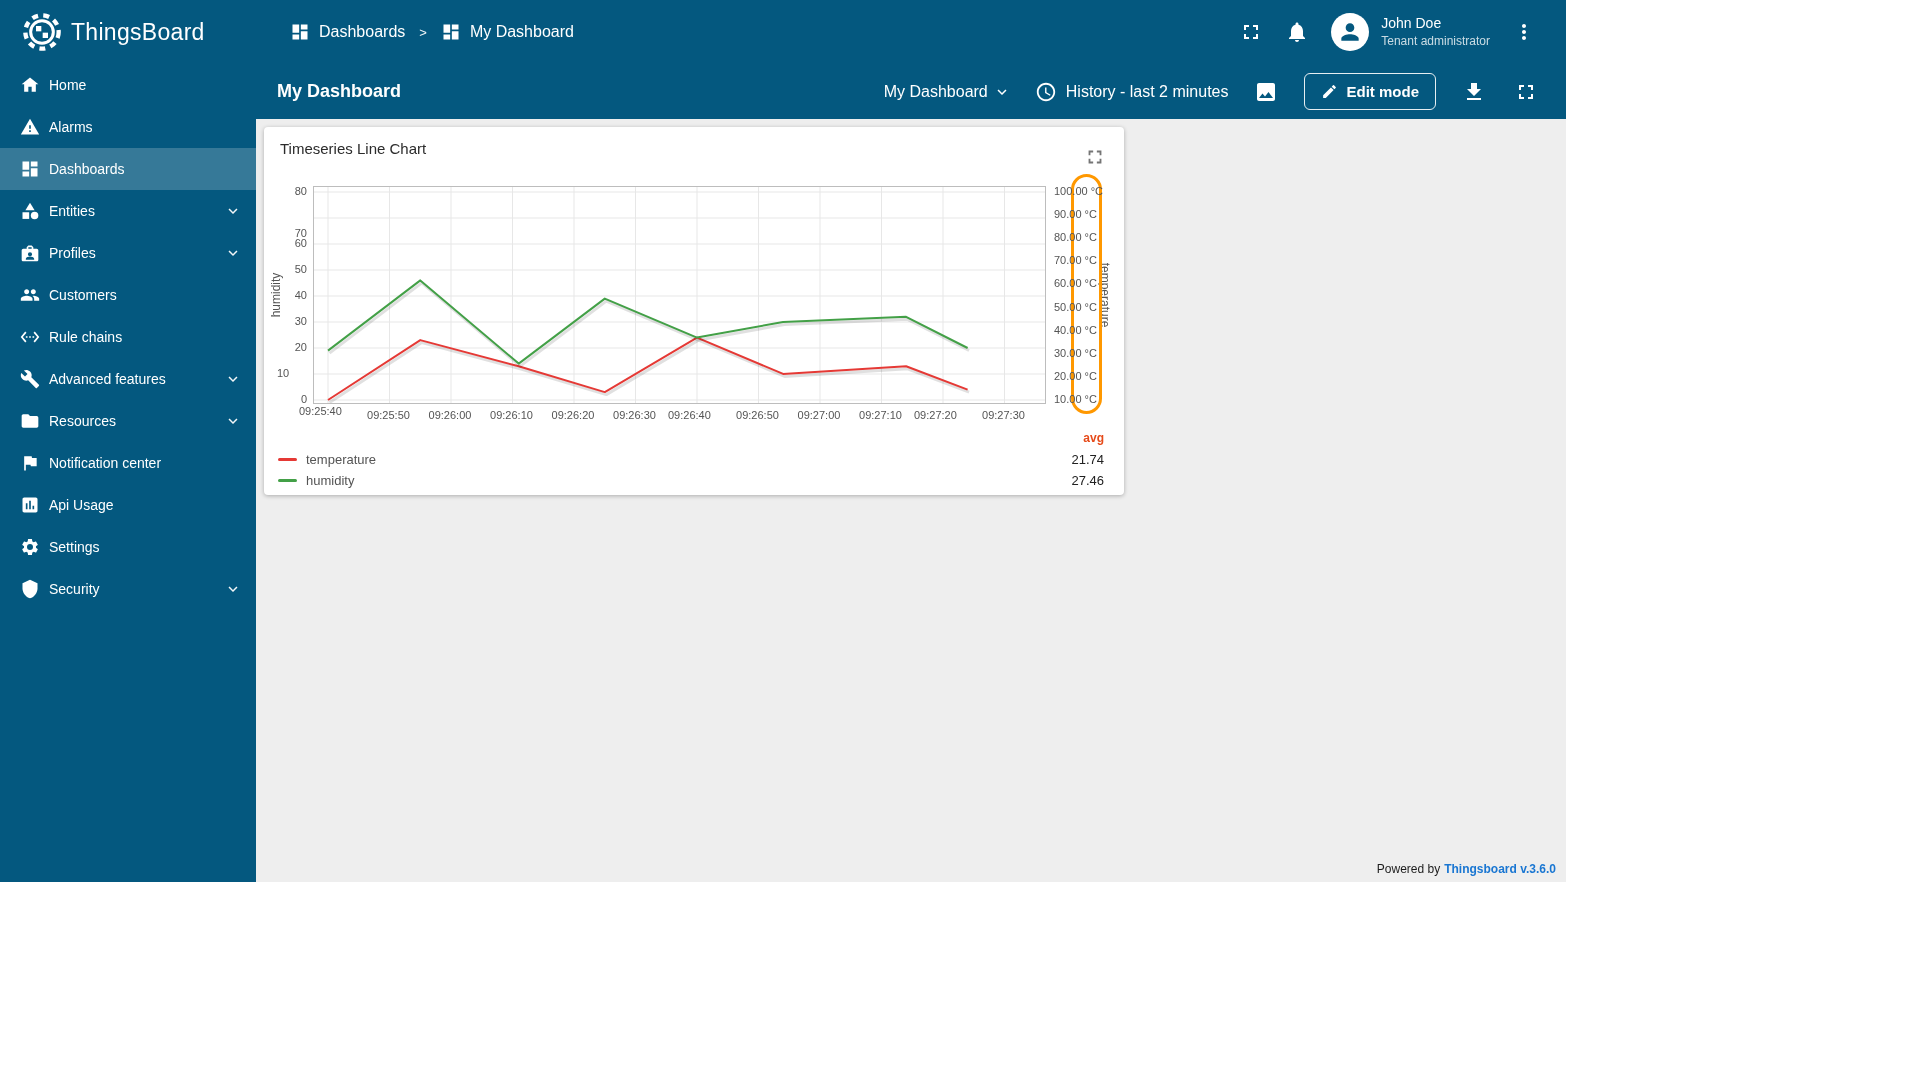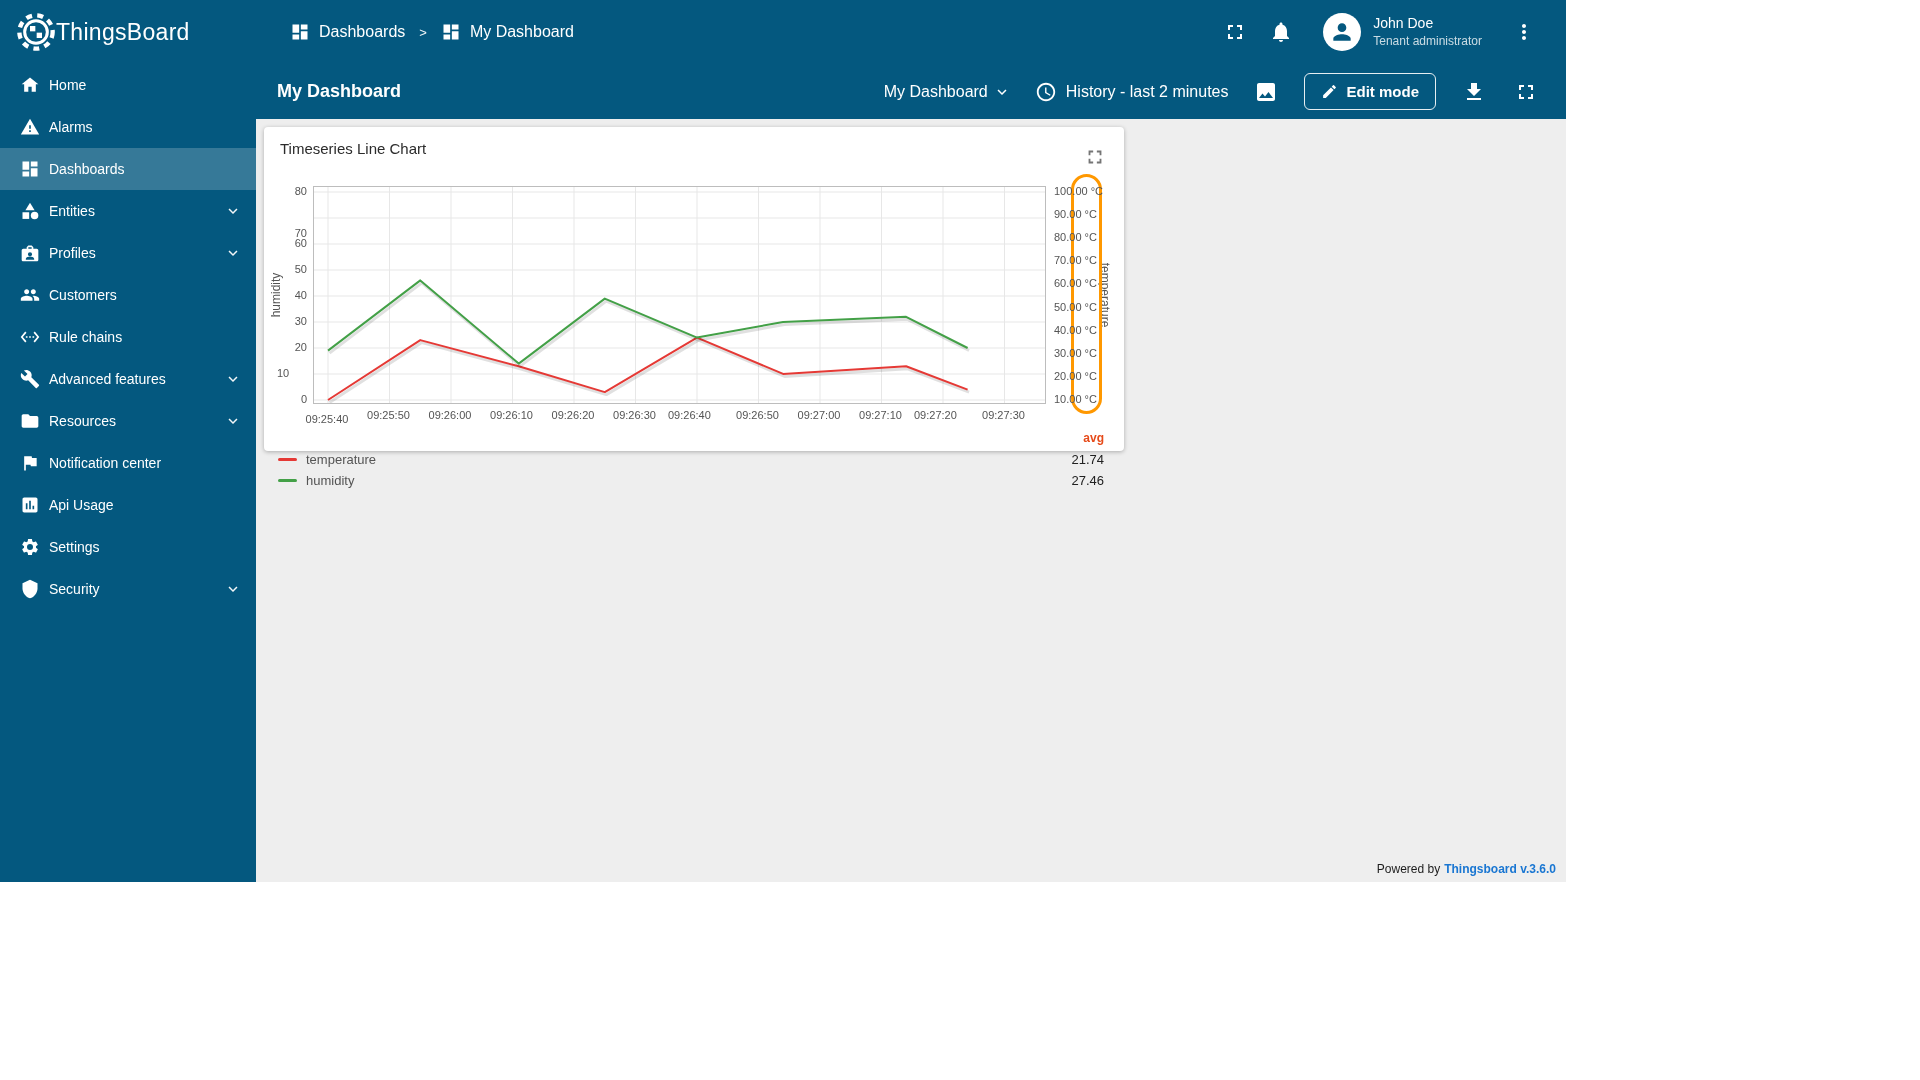--- a/index.html
+++ b/index.html
@@ -2,57 +2,57 @@
 <html><head>
 <meta charset="utf-8">
 <title>ThingsBoard</title>
 <style>
   *{box-sizing:border-box;margin:0;padding:0}
   html,body{width:1920px;height:1080px;background:#fff}
   body{font-family:"Liberation Sans",sans-serif;color:#212121}
   .app{display:flex;width:1566px;height:882px;overflow:hidden;background:#eee}
   
   .sidebar{width:256px;flex-shrink:0;background:#04587f;color:#fff;display:flex;flex-direction:column}
-  .logo{height:64px;display:flex;align-items:center;padding:0 16px;cursor:pointer}
+  .logo{height:64px;display:flex;align-items:center;gap:9px;padding:0 22px;cursor:pointer}
   .logo-icon svg{width:40px;height:40px;display:block}
   .logo-text{font-size:23px;letter-spacing:.3px}
   .side-item{height:42px;display:flex;align-items:center;gap:9px;padding:0 14px 0 20px;font-size:14px;font-weight:500;cursor:pointer}
   .side-item.active{background:rgba(255,255,255,.2)}
   .s-icon svg{width:20px;height:20px;display:block}
   .s-chev{margin-left:auto;opacity:.95}
   .s-chev svg{width:18px;height:18px;display:block}
   
   .right-pane{flex:1;display:flex;flex-direction:column;min-width:0}
   .topbar{height:64px;background:#04587f;color:#fff;display:flex;align-items:center;padding:0 22px 0 34px;flex-shrink:0}
   .breadcrumb{display:flex;align-items:center;gap:14px;font-size:16px}
   .bc-item{display:flex;align-items:center;gap:9px;cursor:pointer}
   .bc-icon svg{width:20px;height:20px;display:block}
   .bc-sep{font-size:13px;opacity:.95}
   .top-actions{margin-left:auto;display:flex;align-items:center;gap:6px}
   .icon-btn{background:none;border:none;color:#fff;cursor:pointer;padding:8px;display:flex;align-items:center}
   .icon-btn svg{width:24px;height:24px;display:block}
-  .user{display:flex;align-items:center;gap:12px;cursor:pointer;margin:0 16px}
+  .user{display:flex;align-items:center;gap:12px;cursor:pointer;margin:0 8px}
   .avatar{width:38px;height:38px;border-radius:50%;background:#fff;color:#04587f;display:flex;align-items:center;justify-content:center;flex-shrink:0}
   .avatar svg{width:26px;height:26px}
   .user-text{display:flex;flex-direction:column;line-height:1.35;text-align:left}
   .user-name{font-size:14px}
   .user-role{font-size:12px;opacity:.78}
   
   .dash-toolbar{height:55px;background:#04587f;color:#fff;display:flex;align-items:center;padding:0 20px 0 21px;flex-shrink:0}
   .dash-title{font-size:18px;font-weight:700}
   .dash-actions{margin-left:auto;display:flex;align-items:center;gap:12px}
   .dash-select{display:flex;align-items:center;gap:5px;font-size:16px;cursor:pointer;margin-right:12px}
   .sel-caret svg{width:18px;height:18px;display:block}
   .history{display:flex;align-items:center;gap:9px;font-size:16px;cursor:pointer;margin-right:6px}
   .history svg{width:22px;height:22px;display:block}
   .edit-btn{display:flex;align-items:center;gap:8px;background:transparent;border:1px solid rgba(255,255,255,.9);color:#fff;border-radius:6px;height:37px;padding:0 16px;font-size:15px;font-weight:600;cursor:pointer;font-family:inherit;margin:0 6px}
   .edit-btn svg{width:17px;height:17px;display:block}
   
   .content{flex:1;background:#eee;position:relative}
-  .widget-card{position:absolute;left:8px;top:8px;width:860px;height:324px;background:#fff;border-radius:4px;box-shadow:0 1px 4px rgba(0,0,0,.28)}
+  .widget-card{position:absolute;left:8px;top:8px;width:860px;height:368px;background:#fff;border-radius:4px;box-shadow:0 1px 4px rgba(0,0,0,.28)}
   .widget-title{position:absolute;left:16px;top:13px;font-size:15px;color:#2b2b2b}
   .widget-fs{position:absolute;right:10px;top:11px;color:#757575}
   .widget-fs svg{width:22px;height:22px}
   #chart-area{position:absolute;inset:0}
   #plot-svg{position:absolute;left:49px;top:59px;border:1px solid #bdbdbd;background:#fff}
   .tick{position:absolute;font-size:11px;color:#545454;line-height:13px;white-space:nowrap}
   .vlab{position:absolute;font-size:12px;color:#545454;white-space:nowrap}
   .vlab.left{transform:translate(-50%,-50%) rotate(-90deg)}
   .vlab.right{transform:translate(-50%,-50%) rotate(90deg)}
   .annotation{position:absolute;left:807px;top:47px;width:31px;height:240px;border:3px solid #ff9800;border-radius:16px;pointer-events:none}
@@ -364,21 +364,21 @@
             <div class="tick" style="left: 790px; top: 266px;">10.00 °C</div>
             <div class="tick" style="left: 790px; top: 242.889px;">20.00 °C</div>
             <div class="tick" style="left: 790px; top: 219.778px;">30.00 °C</div>
             <div class="tick" style="left: 790px; top: 196.667px;">40.00 °C</div>
             <div class="tick" style="left: 790px; top: 173.556px;">50.00 °C</div>
             <div class="tick" style="left: 790px; top: 150.444px;">60.00 °C</div>
             <div class="tick" style="left: 790px; top: 127.333px;">70.00 °C</div>
             <div class="tick" style="left: 790px; top: 104.222px;">80.00 °C</div>
             <div class="tick" style="left: 790px; top: 81.1111px;">90.00 °C</div>
             <div class="tick" style="left: 790px; top: 58px;">100.00 °C</div>
-            <div class="tick" style="left: 35px; top: 286px; width: 56px; text-align: center;">09:25:40</div>
+            <div class="tick" style="left: 35px; top: 278px; width: 56px; text-align: left;">09:25:40</div>
             <div class="tick" style="left: 96.5px; top: 282px; width: 56px; text-align: center;">09:25:50</div>
             <div class="tick" style="left: 158px; top: 282px; width: 56px; text-align: center;">09:26:00</div>
             <div class="tick" style="left: 219.5px; top: 282px; width: 56px; text-align: center;">09:26:10</div>
             <div class="tick" style="left: 281px; top: 282px; width: 56px; text-align: center;">09:26:20</div>
             <div class="tick" style="left: 342.5px; top: 282px; width: 56px; text-align: center;">09:26:30</div>
             <div class="tick" style="left: 404px; top: 282px; width: 56px; text-align: left;">09:26:40</div>
             <div class="tick" style="left: 465.5px; top: 282px; width: 56px; text-align: center;">09:26:50</div>
             <div class="tick" style="left: 527px; top: 282px; width: 56px; text-align: center;">09:27:00</div>
             <div class="tick" style="left: 588.5px; top: 282px; width: 56px; text-align: center;">09:27:10</div>
             <div class="tick" style="left: 650px; top: 282px; width: 56px; ">09:27:20</div>

